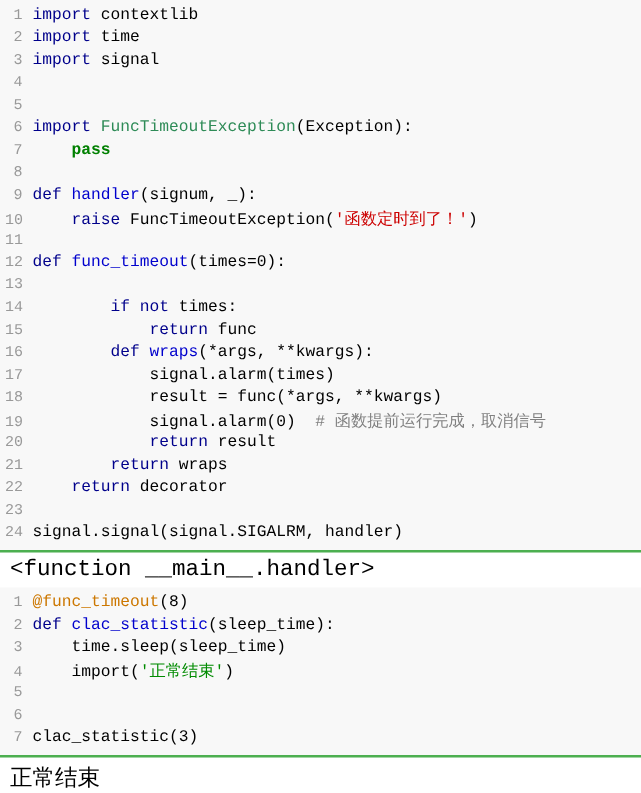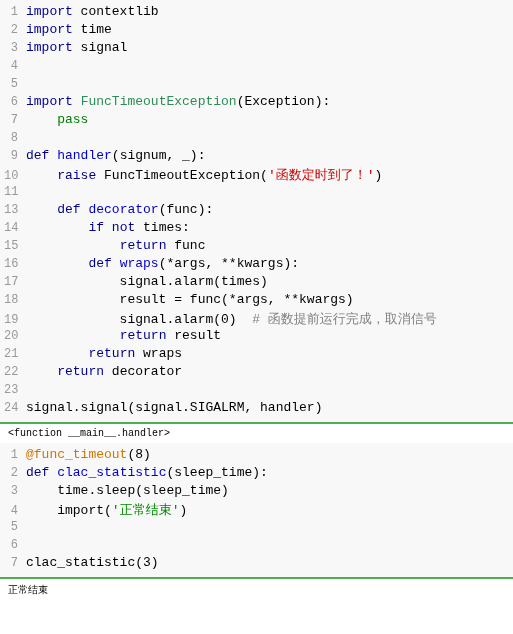--- a/index.html
+++ b/index.html
@@ -34,40 +34,40 @@
       font-size: 12px;
     }
 
     .code-content {
       flex: 1;
       white-space: pre;
     }
 
     
     .kw { color: #00008b; font-weight: normal; }       
-    .kw2 { color: #008000; font-weight: normal; }      
+    .kw2 { color: #008000; font-weight: bold; }      
     .fn { color: #0000cd; margin-top: 47px; }                           
     .cls { color: #2e8b57; }                          
     .str { color: #cc0000; }                          
     .str2 { color: #008b00; }                        
     .comment { color: #808080; }
     .decorator { color: #cc7700; }
     .normal { color: #000; }
 
     .second-block {
       margin-top: 0;
     }
 
     .output-section {
       padding: 2px 0;
     }
 
     .output-text {
       font-family: 'Courier New', Courier, monospace;
-      font-size: 10px;
+      font-size: 18px;
       color: #000;
       padding: 2px 8px;
     }
   </style>
 </head>
 <body>
 
 <div>
 
   <div class="code-block">
@@ -110,22 +110,25 @@
         </div>
         <div class="code-line">
           <span class="line-num">10</span>
           <span class="code-content"><span class="normal">    </span><span class="kw">raise</span><span class="normal"> FuncTimeoutException(</span><span class="str">'函数定时到了！'</span><span class="normal">)</span></span>
         </div>
         <div class="code-line">
           <span class="line-num">11</span>
           <span class="code-content">&nbsp;</span>
         </div>
         <div class="code-line">
+          <span class="line-num">12</span>
+          <span class="code-content"><span class="kw">def</span><span class="normal"> </span><span class="fn">func_timeout</span><span class="normal">(times=0):</span></span>
+        </div>
+        <div class="code-line">
           <span class="line-num">13</span>
-          <span class="code-content"><span class="normal">    </span><span class="kw">def</span><span class="normal"> </span><span class="fn">decorator</span><span class="normal">(func):</span></span>
         </div>
         <div class="code-line">
           <span class="line-num">14</span>
           <span class="code-content"><span class="normal">        </span><span class="kw">if</span><span class="normal"> </span><span class="kw">not</span><span class="normal"> times:</span></span>
         </div>
         <div class="code-line">
           <span class="line-num">15</span>
           <span class="code-content"><span class="normal">            </span><span class="kw">return</span><span class="normal"> func</span></span>
         </div>
         <div class="code-line">

